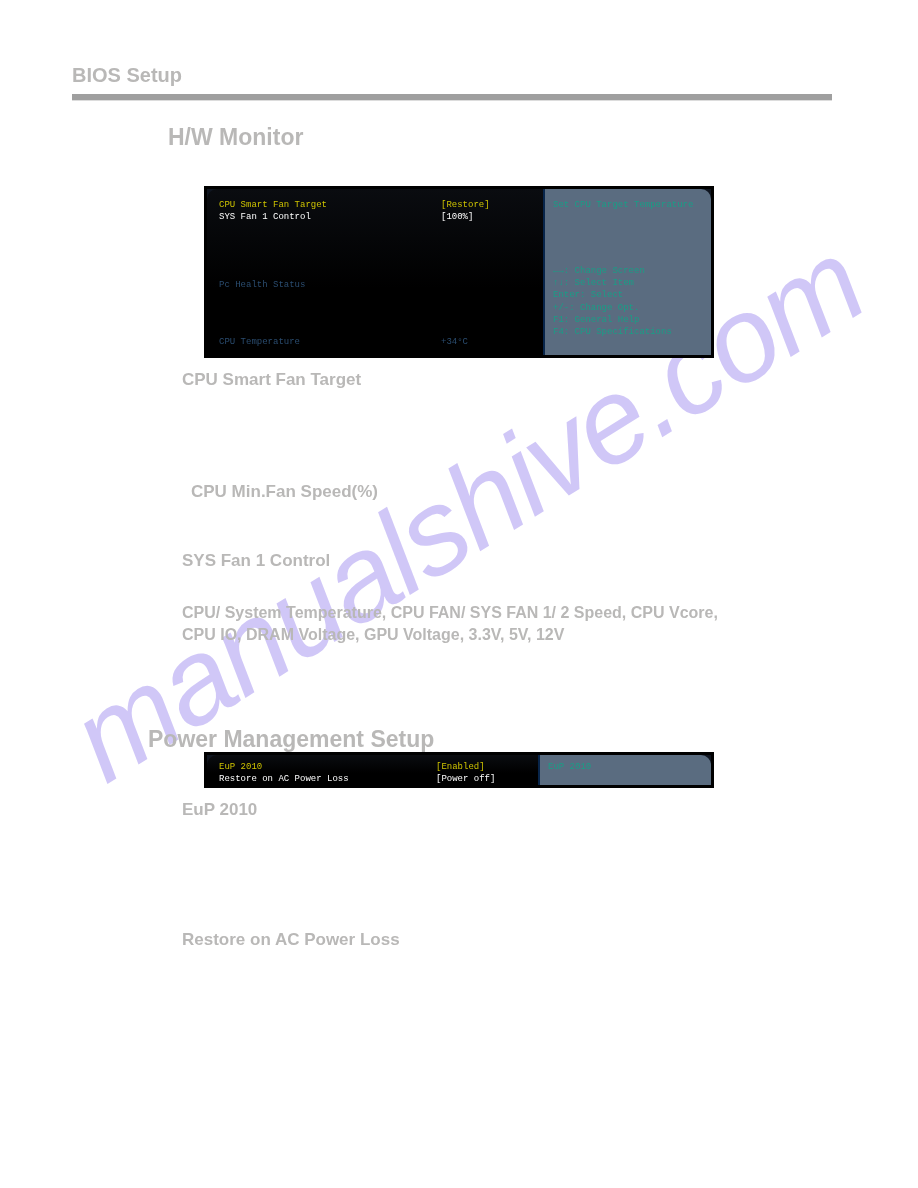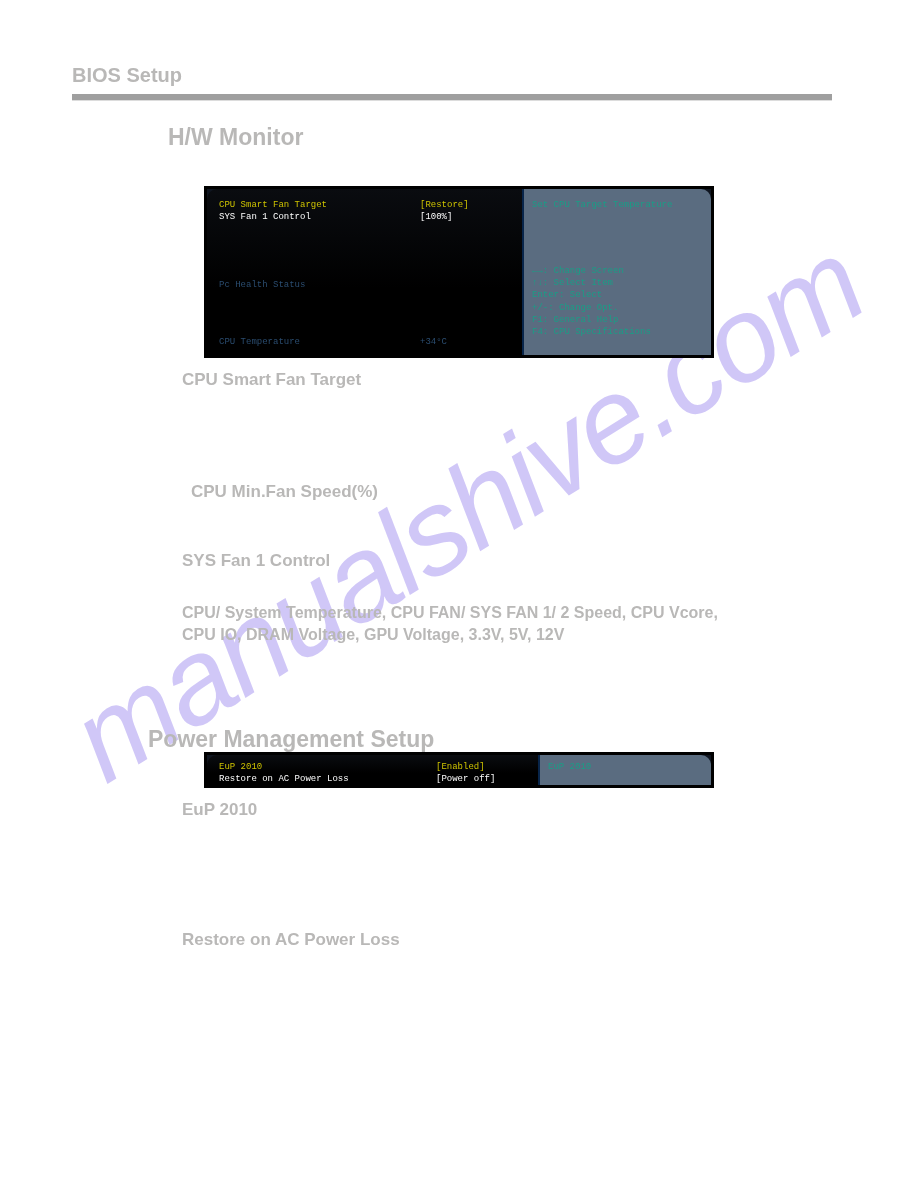--- a/index.html
+++ b/index.html
@@ -79,21 +79,21 @@
     border-top-left-radius: 10px;
     border-top-right-radius: 0;
     padding: 10px 12px 6px 12px;
     position: relative;
     overflow: hidden;
   }
   .bios .right {
     width: 155px;
     background: #5a6c80;
     border-top-right-radius: 10px;
-    padding: 10px 24px 6px 8px;
+    padding: 10px 3px 6px 8px;
     position: relative;
     overflow: hidden;
   }
   .bios .row {
     display: flex;
   }
   .bios .lbl { flex: 1; white-space: pre; }
   .bios .val { width: 90px; white-space: pre; }
   .yellow { color: #cfc400; }
   .white  { color: #fefefe; }

